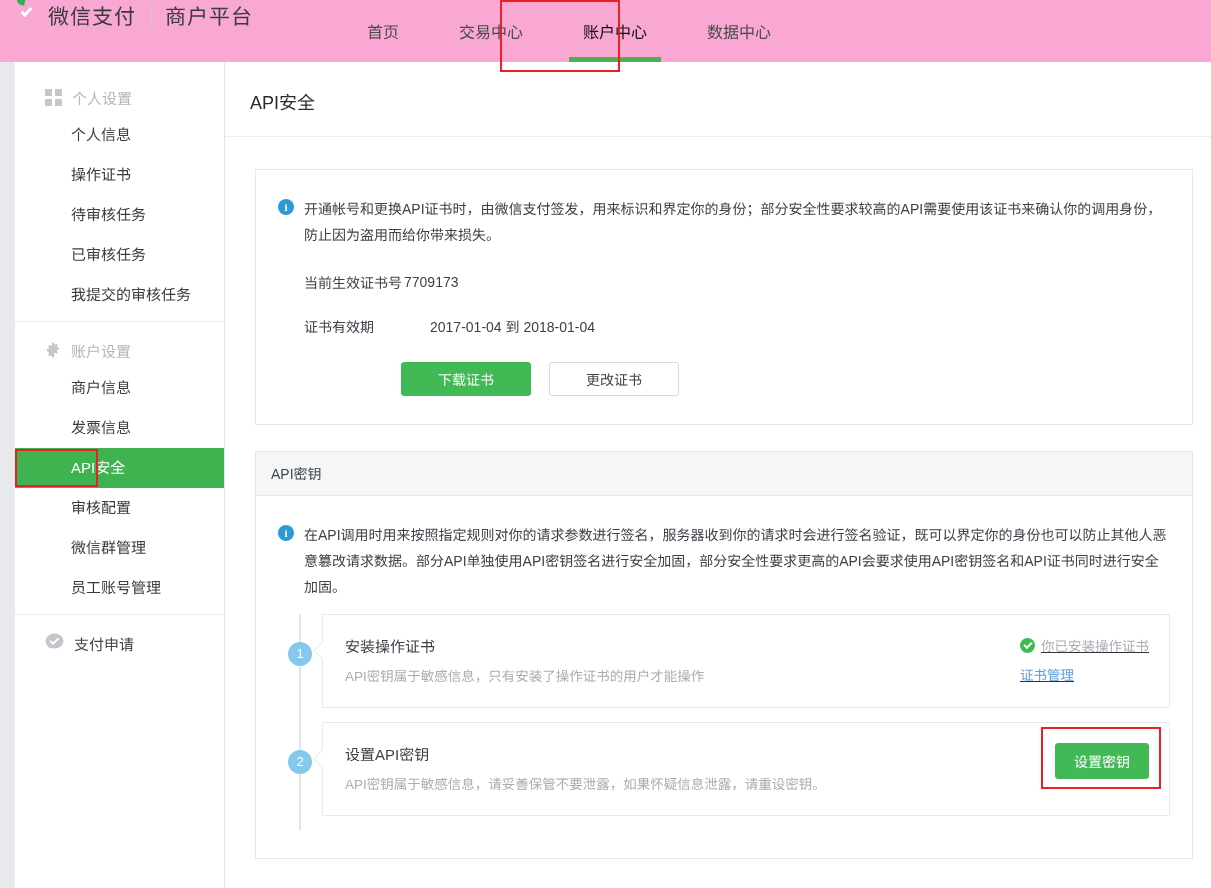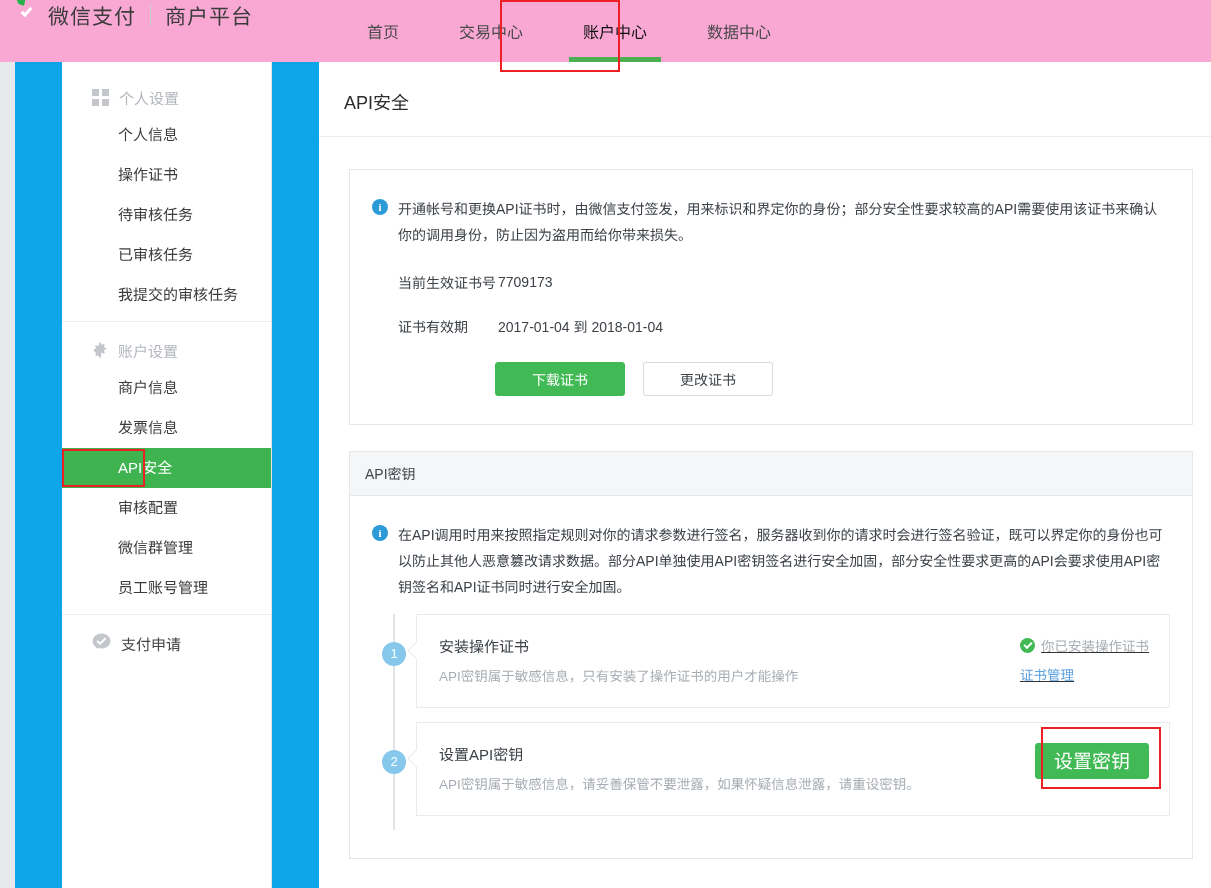--- a/index.html
+++ b/index.html
@@ -93,23 +93,22 @@
     width: 120px; height: 72px;
     border: 2px solid #ec2024;
     pointer-events: none;
     z-index: 30;
   }
 
   
   .page {
     position: relative;
     height: 826px;
-    background: #0ea5e9;
-    display: flex;
-    gap: 47px;
+    background: #14532d;
+    display: flex;
   }
   .gutter-left { width: 15px; background: #e7e9ec; flex: 0 0 15px; }
 
   
   .sidebar {
     width: 210px;
     flex: 0 0 210px;
     background: #ffffff;
     border-right: 1px solid #e3e5e8;
     padding-top: 17px;
@@ -216,21 +215,21 @@
   .field-row {
     display: flex;
     align-items: center;
     font-size: 14px;
     color: #3d4248;
     margin-top: 24px;
     padding-left: 26px;
   }
   .field-label { width: 100px; color: #3d4248; }
   .field-value { color: #3d4248; }
-  .field-value.wide { }
+  .field-value.wide { margin-left: 26px; }
 
   .btn-row { margin-top: 26px; padding-left: 123px; display: flex; gap: 18px; }
   .btn {
     font-size: 14px;
     padding: 0 36px;
     height: 34px;
     line-height: 34px;
     border-radius: 3px;
     cursor: pointer;
     display: inline-block;
@@ -316,21 +315,21 @@
     width: 6px; height: 3px;
     border-left: 2px solid #fff;
     border-bottom: 2px solid #fff;
     transform: rotate(-45deg);
   }
   .link { font-size: 13.5px; color: #5a9fe0; cursor: pointer; }
 
   .step-aside .btn-key {
     background: #41b955;
     color: #fff;
-    font-size: 19px;
+    font-size: 14px;
     border: 1px solid #41b955;
     border-radius: 3px;
     padding: 0 18px;
     height: 36px;
     line-height: 36px;
     cursor: pointer;
     display: inline-block;
   }
   .annot-key {
     position: absolute;

